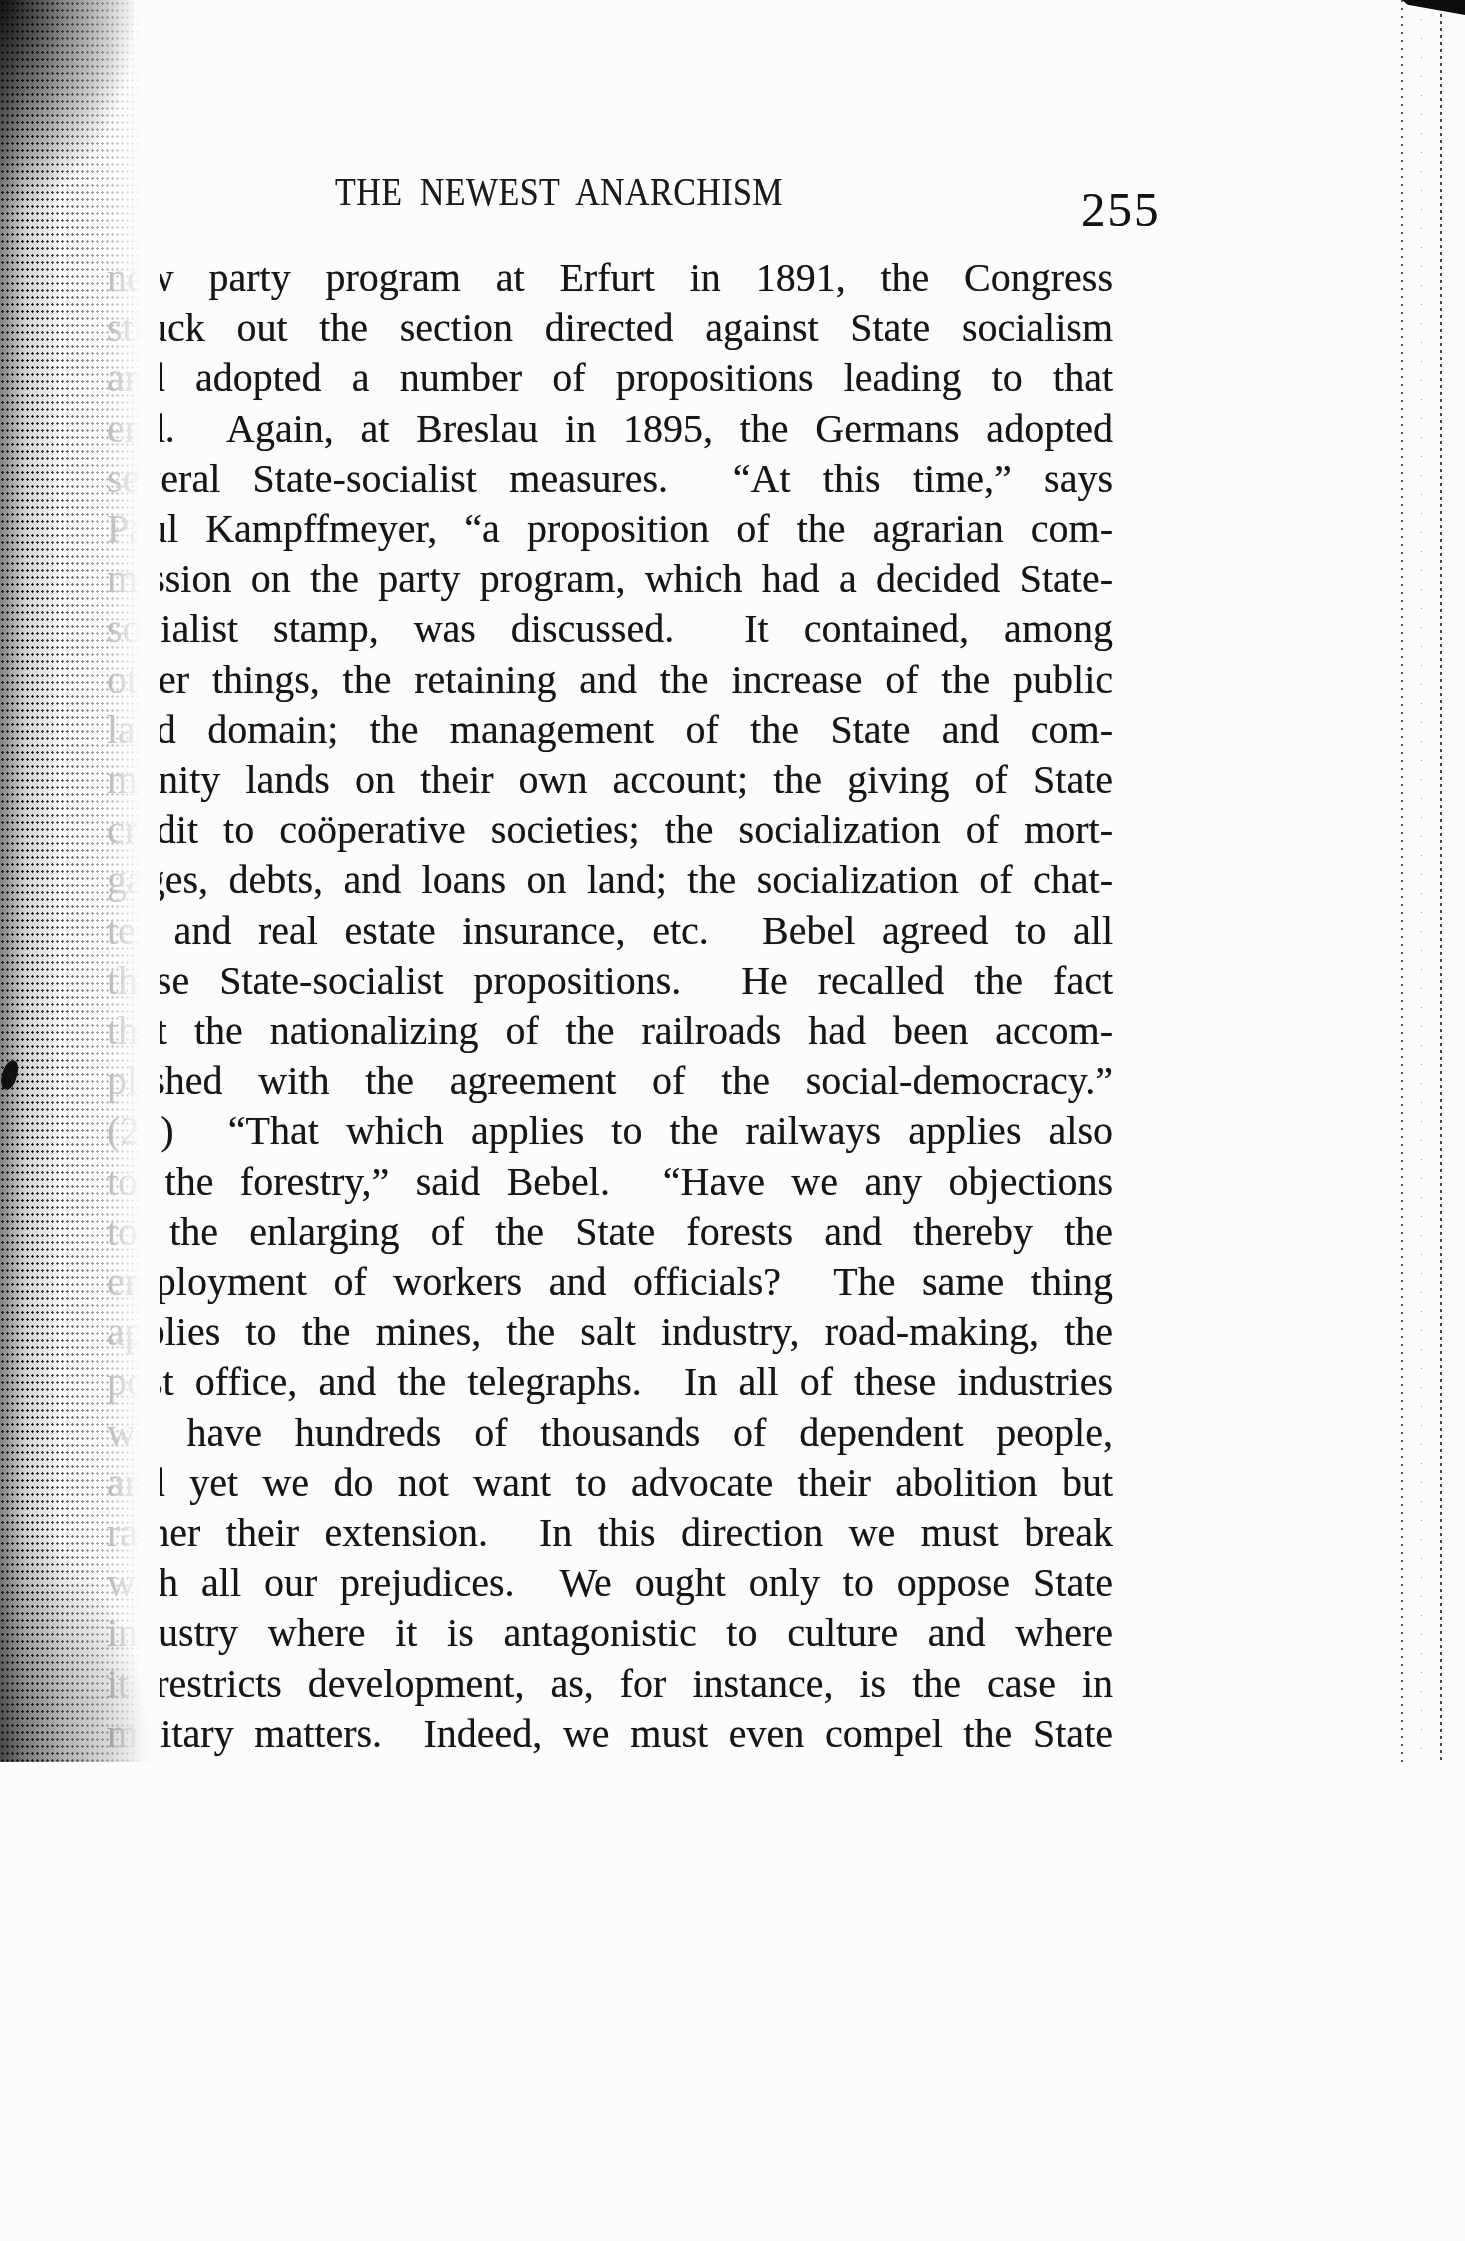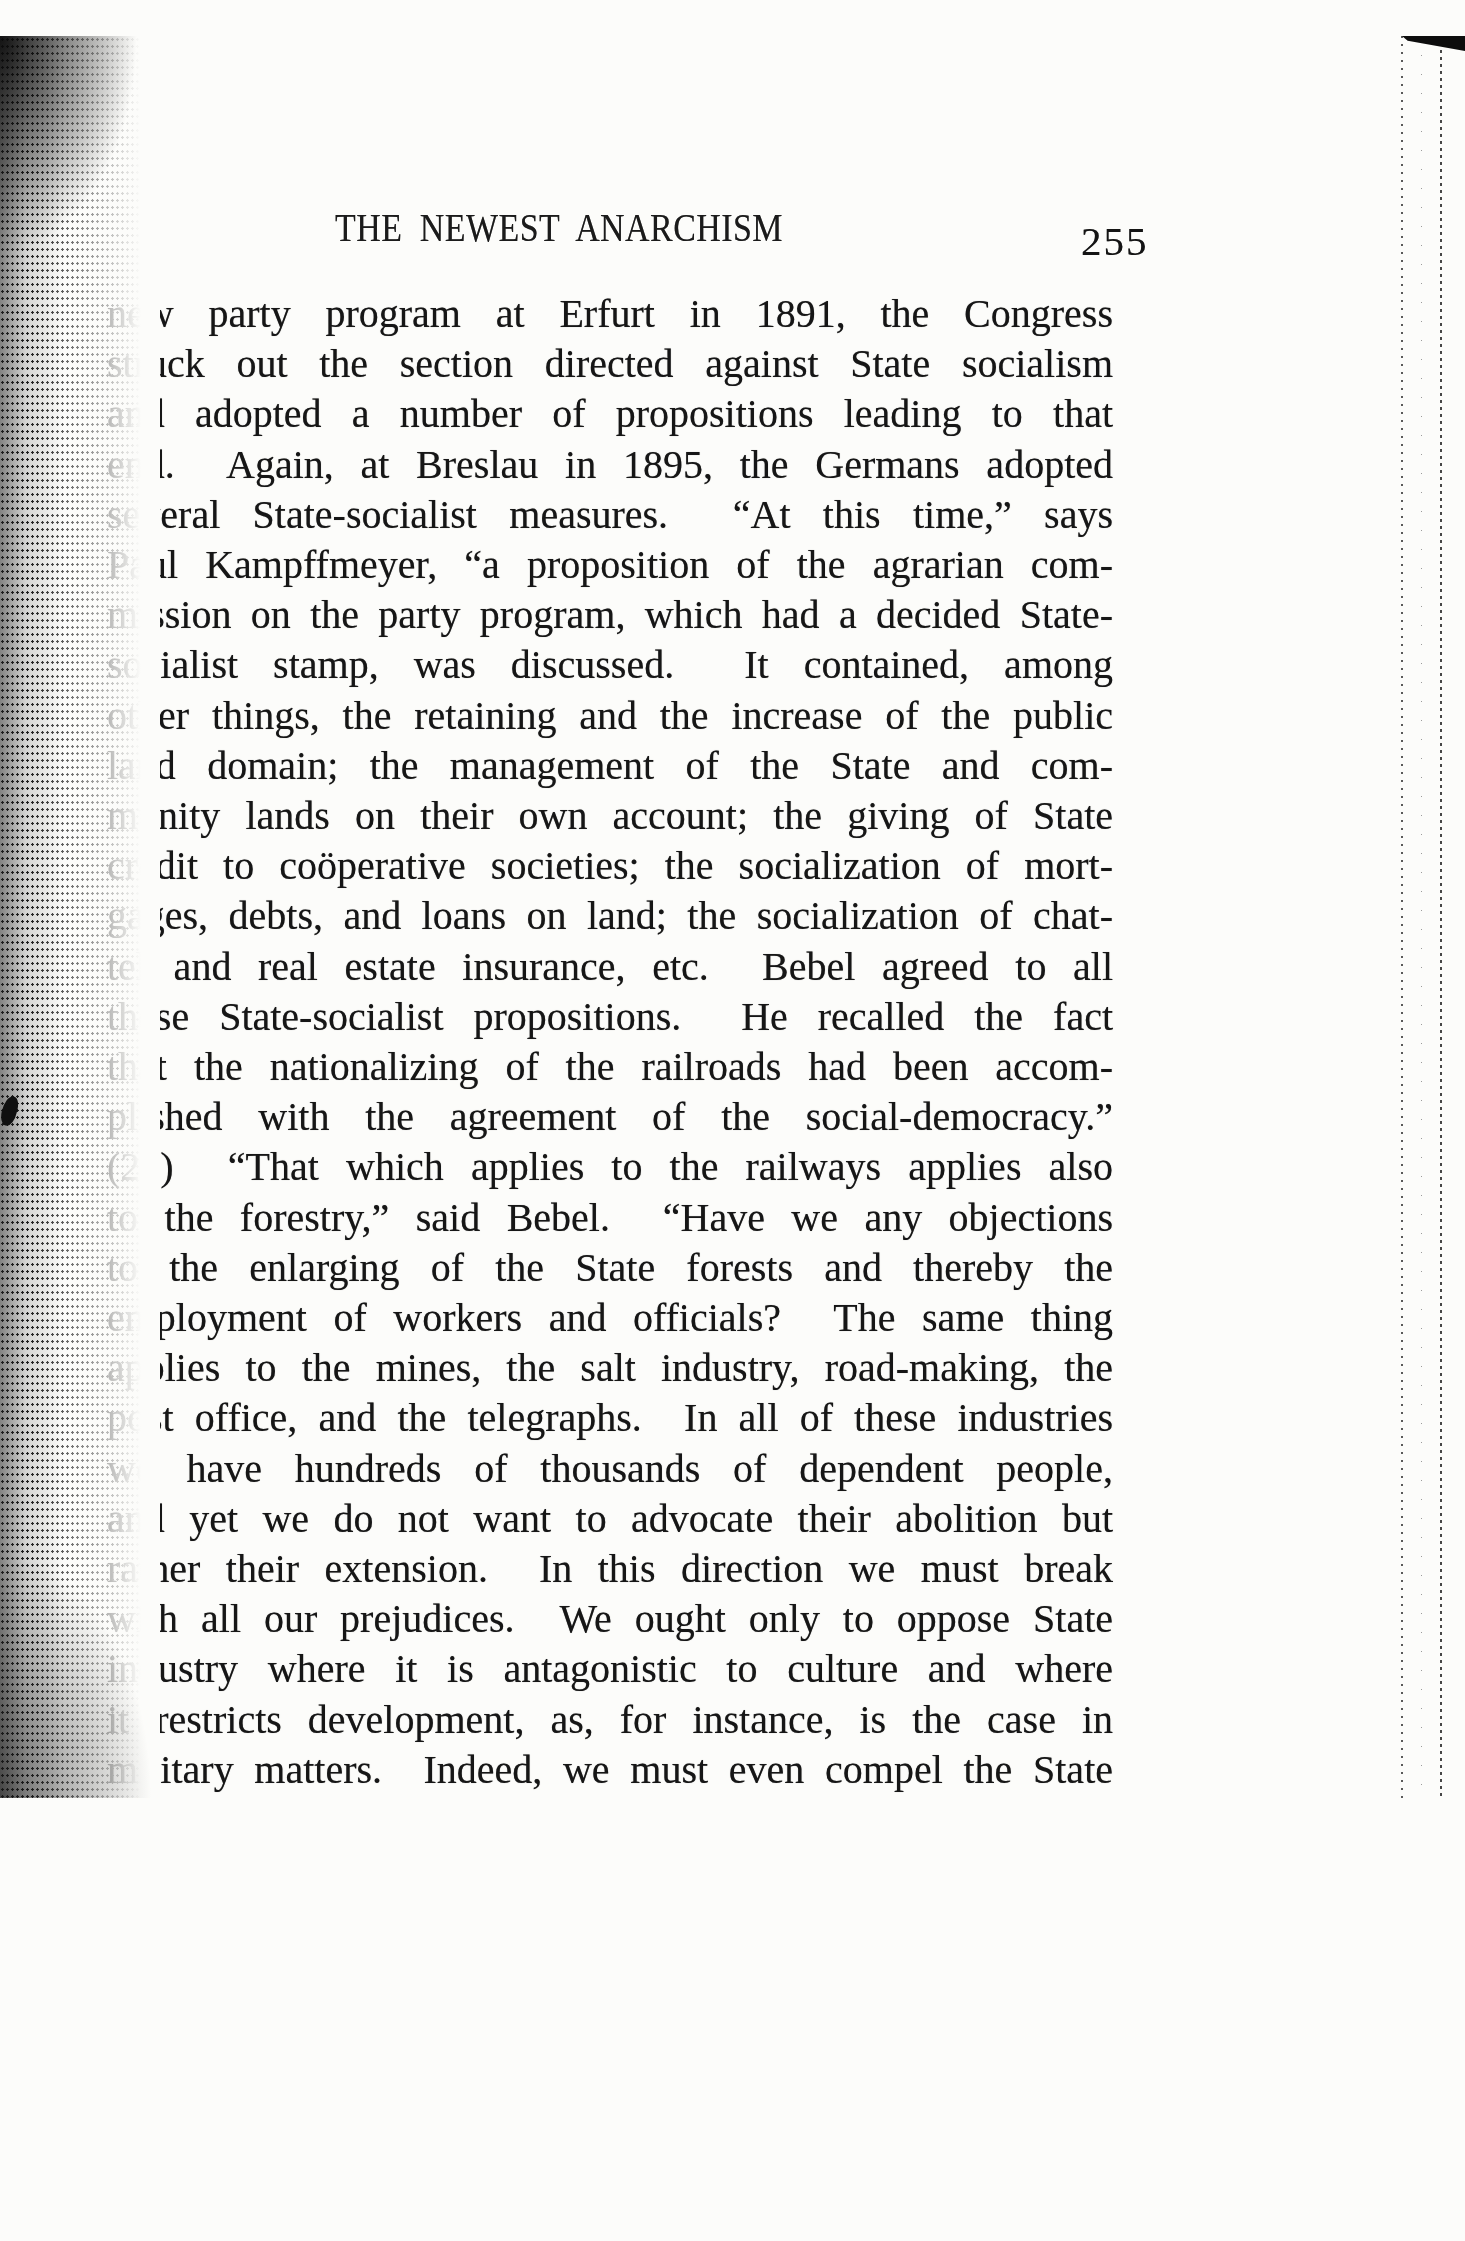--- a/index.html
+++ b/index.html
@@ -8,21 +8,20 @@
     background: #fcfcfa;
   }
   .scan-page {
     position: relative;
     width: 1465px;
     height: 1762px;
     background: #fcfcfa;
     overflow: hidden;
     font-family: "Liberation Serif", "DejaVu Serif", serif;
     color: #181818;
-    margin-top: 36px;
   }
 
   
   .binding-shadow {
     position: absolute;
     left: 0; top: 0;
     width: 160px; height: 100%;
     background-image:
       radial-gradient(190px 300px at 0 0, rgba(10,10,10,0.92), rgba(10,10,10,0) 72%),
       radial-gradient(210px 340px at 0 100%, rgba(20,20,20,0.55), rgba(20,20,20,0) 72%),
@@ -83,21 +82,21 @@
     word-spacing: 10px;
     transform: scaleX(0.85);
     transform-origin: left top;
     white-space: nowrap;
     color: #1b1b1b;
     text-shadow: 0 0 0.6px rgba(0,0,0,0.5);
   }
   .page-number {
     position: absolute;
     left: 1081px; top: 181px;
-    font-size: 41px;
+    font-size: 49px;
     letter-spacing: 2px;
     color: #141414;
     text-shadow: 0 0 0.6px rgba(0,0,0,0.5);
   }
 
   
   .body-text {
     position: absolute;
     left: 107px; top: 253px;
     width: 1006px;

